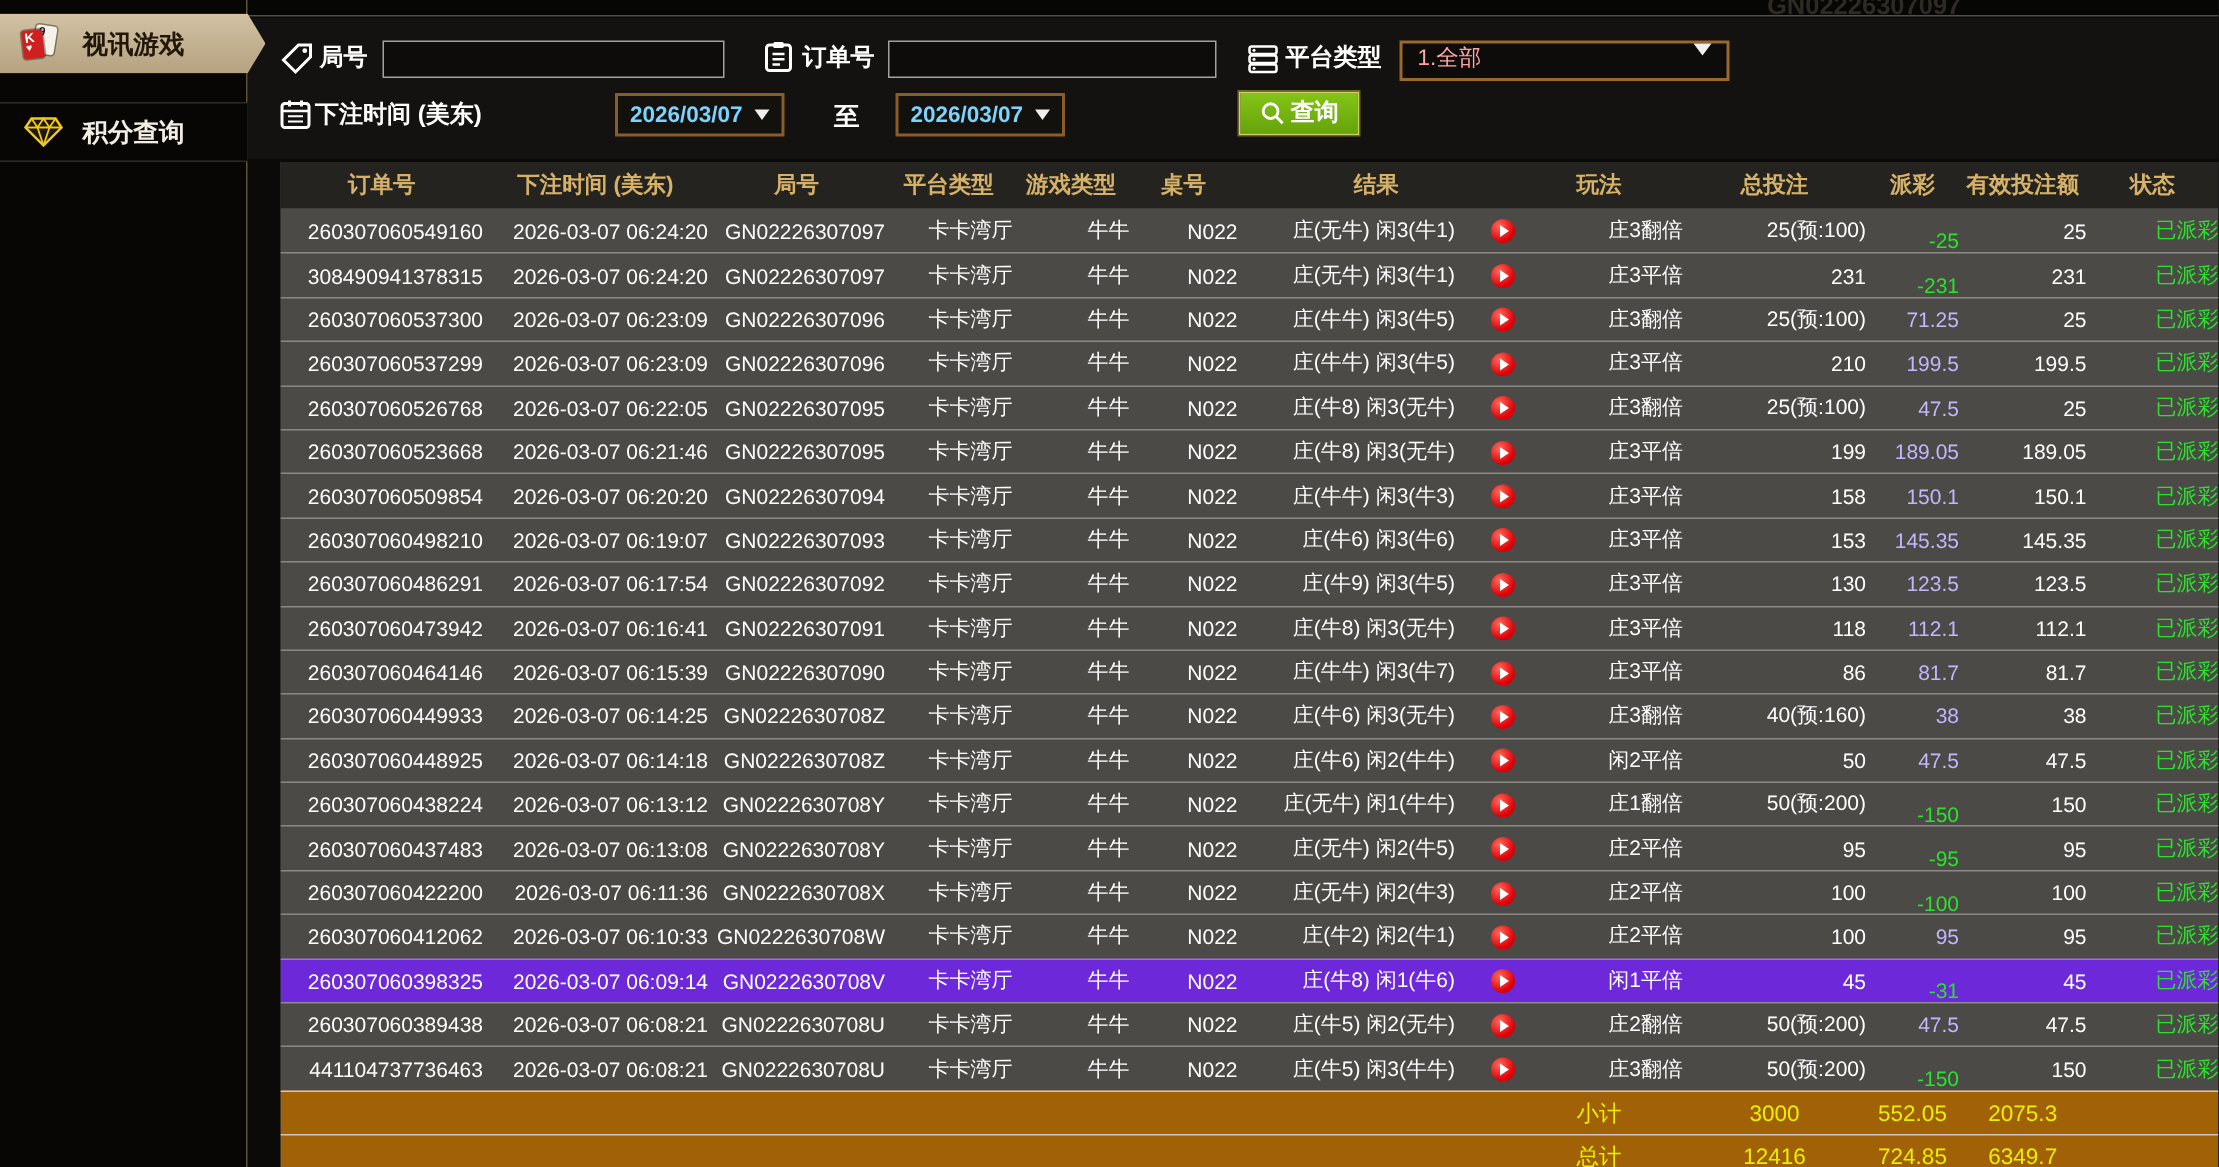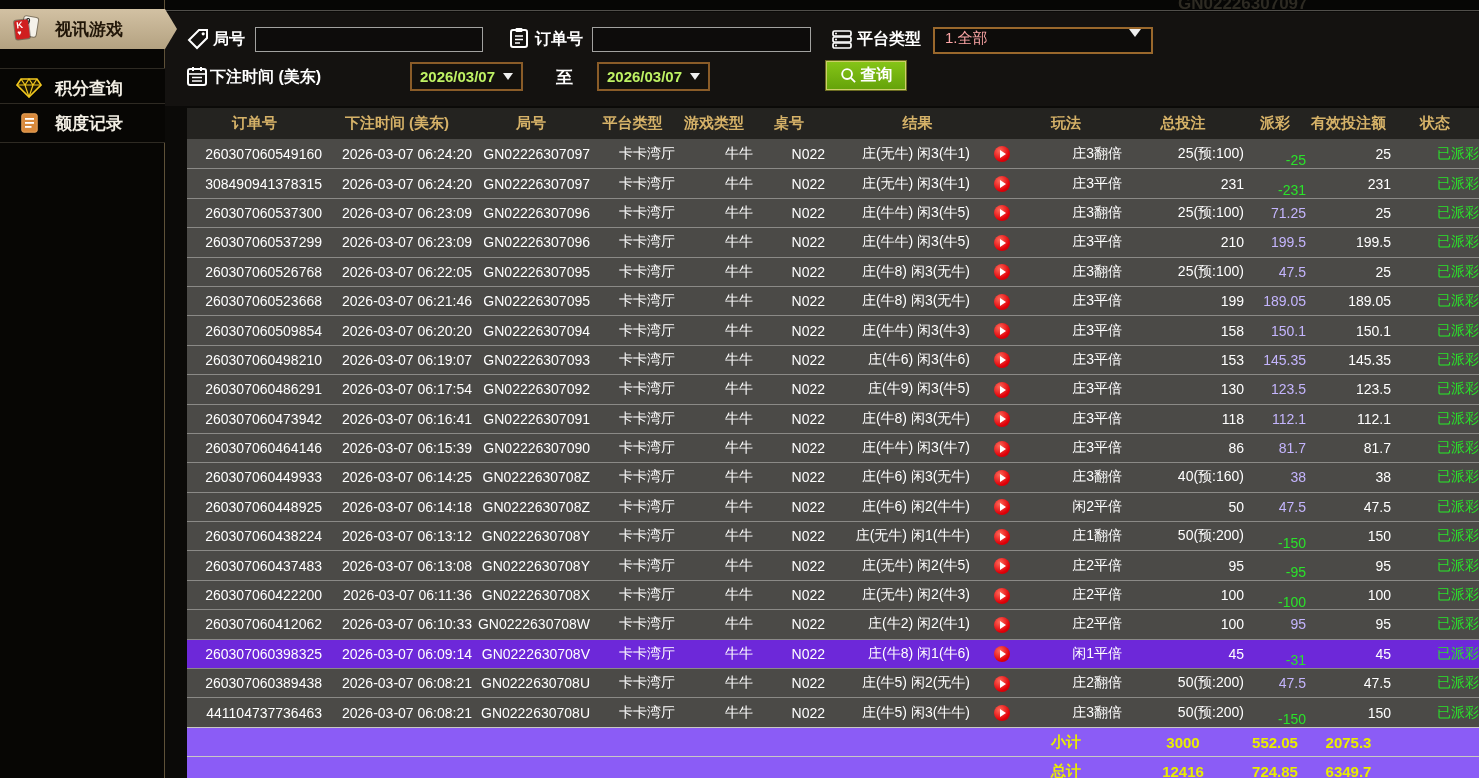--- a/index.html
+++ b/index.html
@@ -28,37 +28,37 @@
   .icon-cards .back { left:9px; top:1px; background:#f5f2ea; transform:rotate(9deg); color:#222; font-size:8px; font-weight:bold; line-height:8px; padding:1px 0 0 2px; }
   .icon-cards .front { left:1px; top:4px; background:#d01f1f; transform:rotate(-7deg); color:#fff; font-size:9px; font-weight:bold; line-height:9px; padding:1px 0 0 2px; }
   .icon-cards .front .ht { color:#fff; font-size:7px; display:block; line-height:6px; }
 
   
   .filterbar { position:absolute; left:165px; top:12px; right:0; height:94px; background:#141210; }
   .flabel { position:absolute; color:#fff; font-size:16px; font-weight:bold; line-height:22px; }
   .ficon { position:absolute; width:22px; height:22px; }
   .ficon svg { width:100%; height:100%; }
   .tinput { position:absolute; height:25px; background:rgba(8,8,8,.6); border:1px solid #a2a2a0; color:#fff; font-size:14px; padding:0 6px; outline:none; }
-  .dsel { position:absolute; height:29px; background:#13110d; border:2px solid #8a5c28; color:#bef264; font-weight:bold; font-size:15px; display:flex; align-items:center; justify-content:center; gap:8px; cursor:pointer; }
+  .dsel { position:absolute; height:29px; background:#13110d; border:2px solid #8a5c28; color:#7dd3fc; font-weight:bold; font-size:15px; display:flex; align-items:center; justify-content:center; gap:8px; cursor:pointer; }
   .psel { position:absolute; height:27px; background:#0d0c0a; border:2px solid #9a682c; color:#fca5a5; font-size:15px; display:flex; align-items:flex-start; cursor:pointer; padding:0 10px; }
   .psel .caret { margin-left:auto; }
   .caret { width:0; height:0; border-left:6px solid transparent; border-right:6px solid transparent; border-top:8px solid #efefef; }
   .to-label { position:absolute; color:#fff; font-size:17px; font-weight:bold; }
   .qbtn { position:absolute; left:661px; top:49px; width:80px; height:29px; background:linear-gradient(#85c417,#65a30a); border:1px solid #cdd06a; outline:1px solid #6a6a20; color:#fff; font-size:16px; font-weight:bold; display:flex; align-items:center; justify-content:center; gap:4px; cursor:pointer; }
   .qbtn svg { width:17px; height:17px; }
 
   
   .dtable { position:absolute; left:187px; top:108px; width:1292px; bottom:0; background:#4b4a47; overflow:hidden; }
   .thead { display:flex; height:31px; background:#242320; color:#d6b268; font-size:15px; font-weight:bold; align-items:center; text-align:center; }
   .thead > div { text-align:center; }
   .trow { display:flex; height:29.4px; border-top:1px solid #8b8a87; color:#fff; font-size:14px; align-items:center; text-align:right; background:#4b4a47; cursor:pointer; }
   .trow:first-child { border-top:none; }
   .trow.hl { background:#6d28d9; }
   .trow > div { overflow:hidden; white-space:nowrap; }
-  .sumrow { display:flex; height:29.4px; border-top:1px solid #c9c8c5; color:#e9ee00; font-size:15px; font-weight:bold; align-items:center; text-align:center; background:#8b5cf6; }
+  .sumrow { display:flex; height:29.4px; border-top:1px solid #c9c8c5; color:#e9ee00; font-size:15px; font-weight:normal; align-items:center; text-align:center; background:#a16207; }
   .sumrow > div { text-align:center; }
 
   .c-order{width:135px}.c-time{width:150px}.c-round{width:118px}.c-plat{width:85px}
   .c-game{width:78px}.c-table{width:72px}.c-result{width:145px}.c-play{width:40px}
   .c-playtype{width:112px}.c-bet{width:122px}.c-payout{width:62px}.c-valid{width:85px}.c-status{width:88px}
   .h-result{width:185px}
   .sp-lead{width:823px}
 
   .pay-win { color:#c4b5fd; }
   .pay-loss { color:#2ae22a;margin-top:13px; }
@@ -88,31 +88,20 @@
       <span>视讯游戏</span>
     </div>
     <div class="side-item si-2">
       <span style="width:30px;display:flex;justify-content:center;">
         <svg width="26" height="20" viewBox="0 0 26 20">
           <polygon points="5,1 21,1 25,7 13,19 1,7" fill="#1d1703" stroke="#f2c81e" stroke-width="1.6"></polygon>
           <path d="M1,7 L25,7 M5,1 L9,7 L13,19 M21,1 L17,7 L13,19 M9,7 L13,1 L17,7" stroke="#f2c81e" stroke-width="1.2" fill="none"></path>
         </svg>
       </span>
       <span>积分查询</span>
-    </div>
-    <div class="side-item si-3">
-      <span style="width:30px;display:flex;justify-content:center;">
-        <svg width="17" height="20" viewBox="0 0 17 20">
-          <rect x="0.8" y="0.8" width="15.4" height="18.4" rx="2" fill="#d8893c" stroke="#e9a55b" stroke-width="1"></rect>
-          <rect x="4" y="5" width="9" height="1.8" fill="#fff"></rect>
-          <rect x="4" y="9" width="9" height="1.8" fill="#fff"></rect>
-          <rect x="4" y="13" width="6.5" height="1.8" fill="#fff"></rect>
-        </svg>
-      </span>
-      <span>额度记录</span>
     </div>
   </aside>
 
   <div class="filterbar">
 
     <span class="ficon" style="left:22px; top:16px;">
       <svg viewBox="0 0 22 22">
           <path d="M12 2 L20 2 L20 10 L10 20 L2 12 Z" fill="none" stroke="#fff" stroke-width="2" transform="rotate(0 11 11)"></path>
           <circle cx="16.2" cy="5.8" r="1.6" fill="#fff"></circle>
         </svg>

